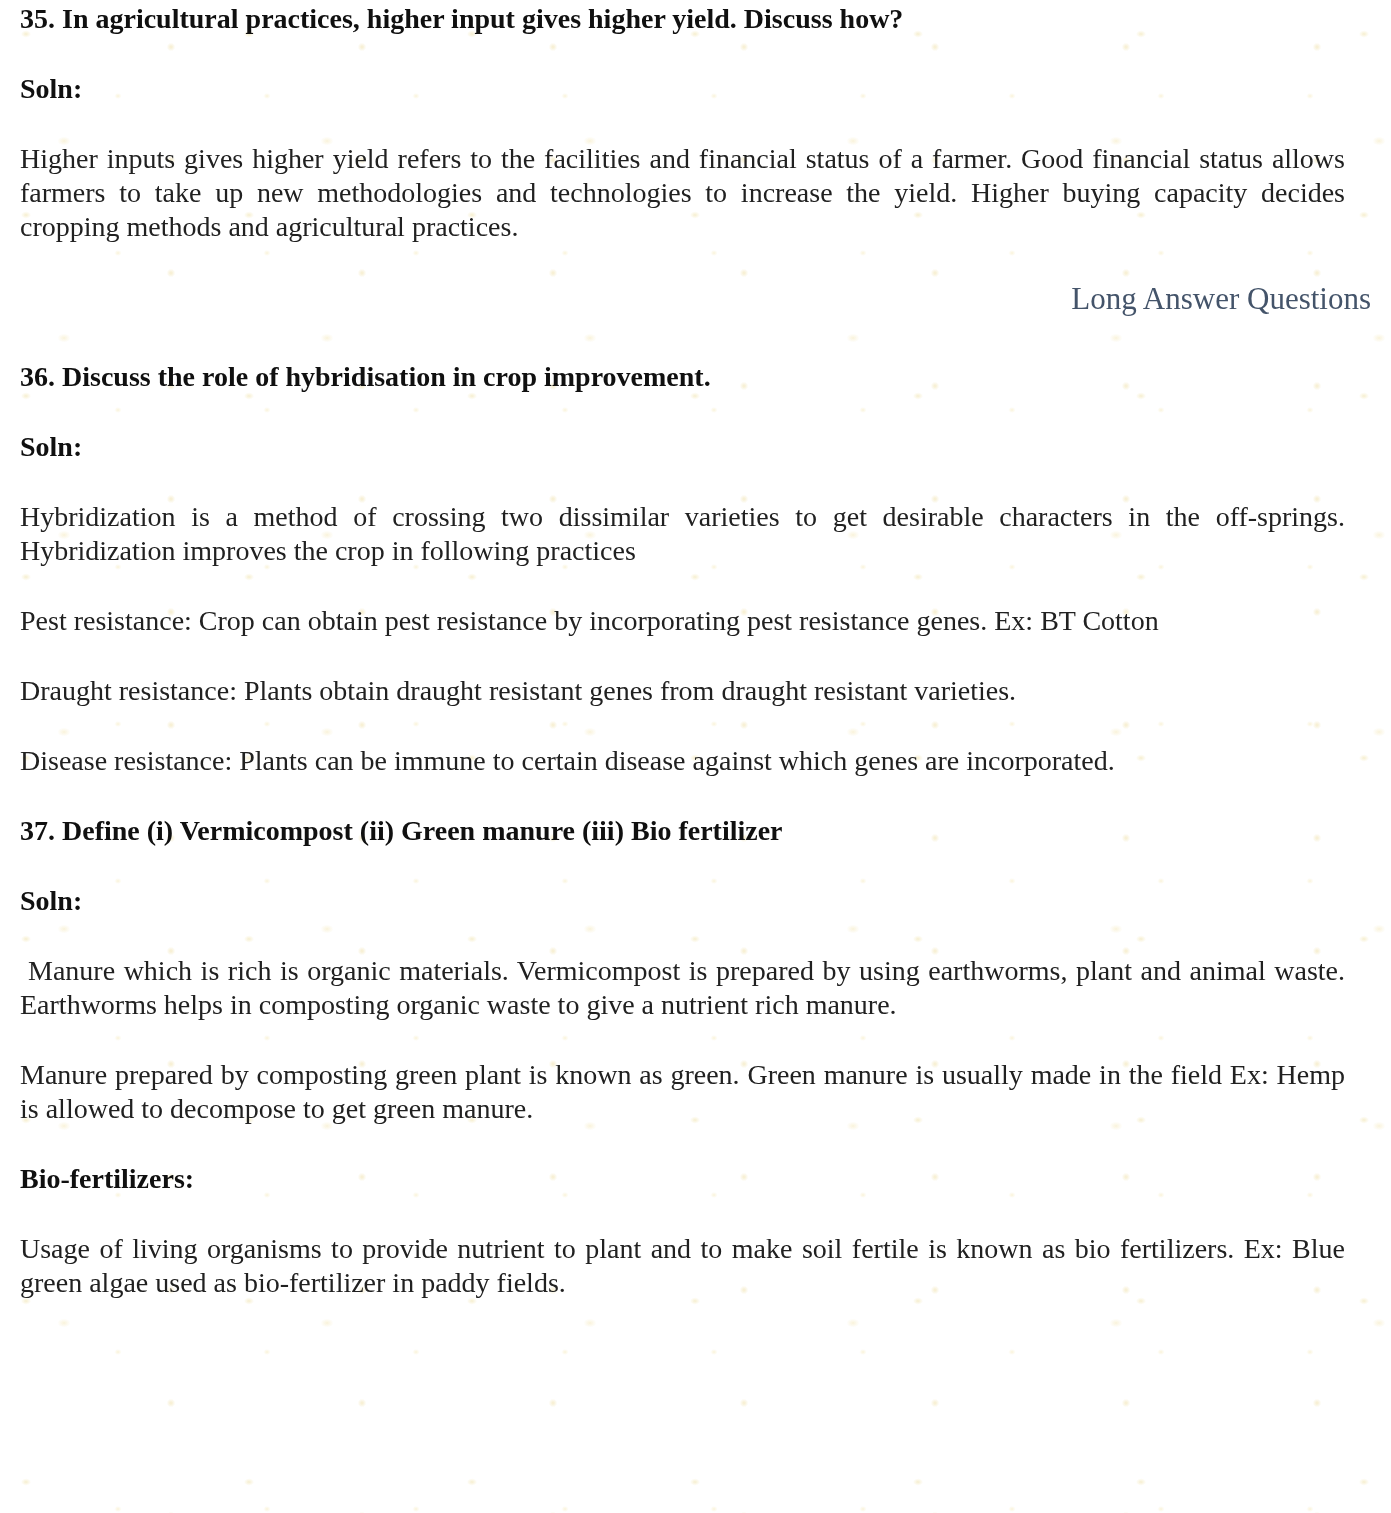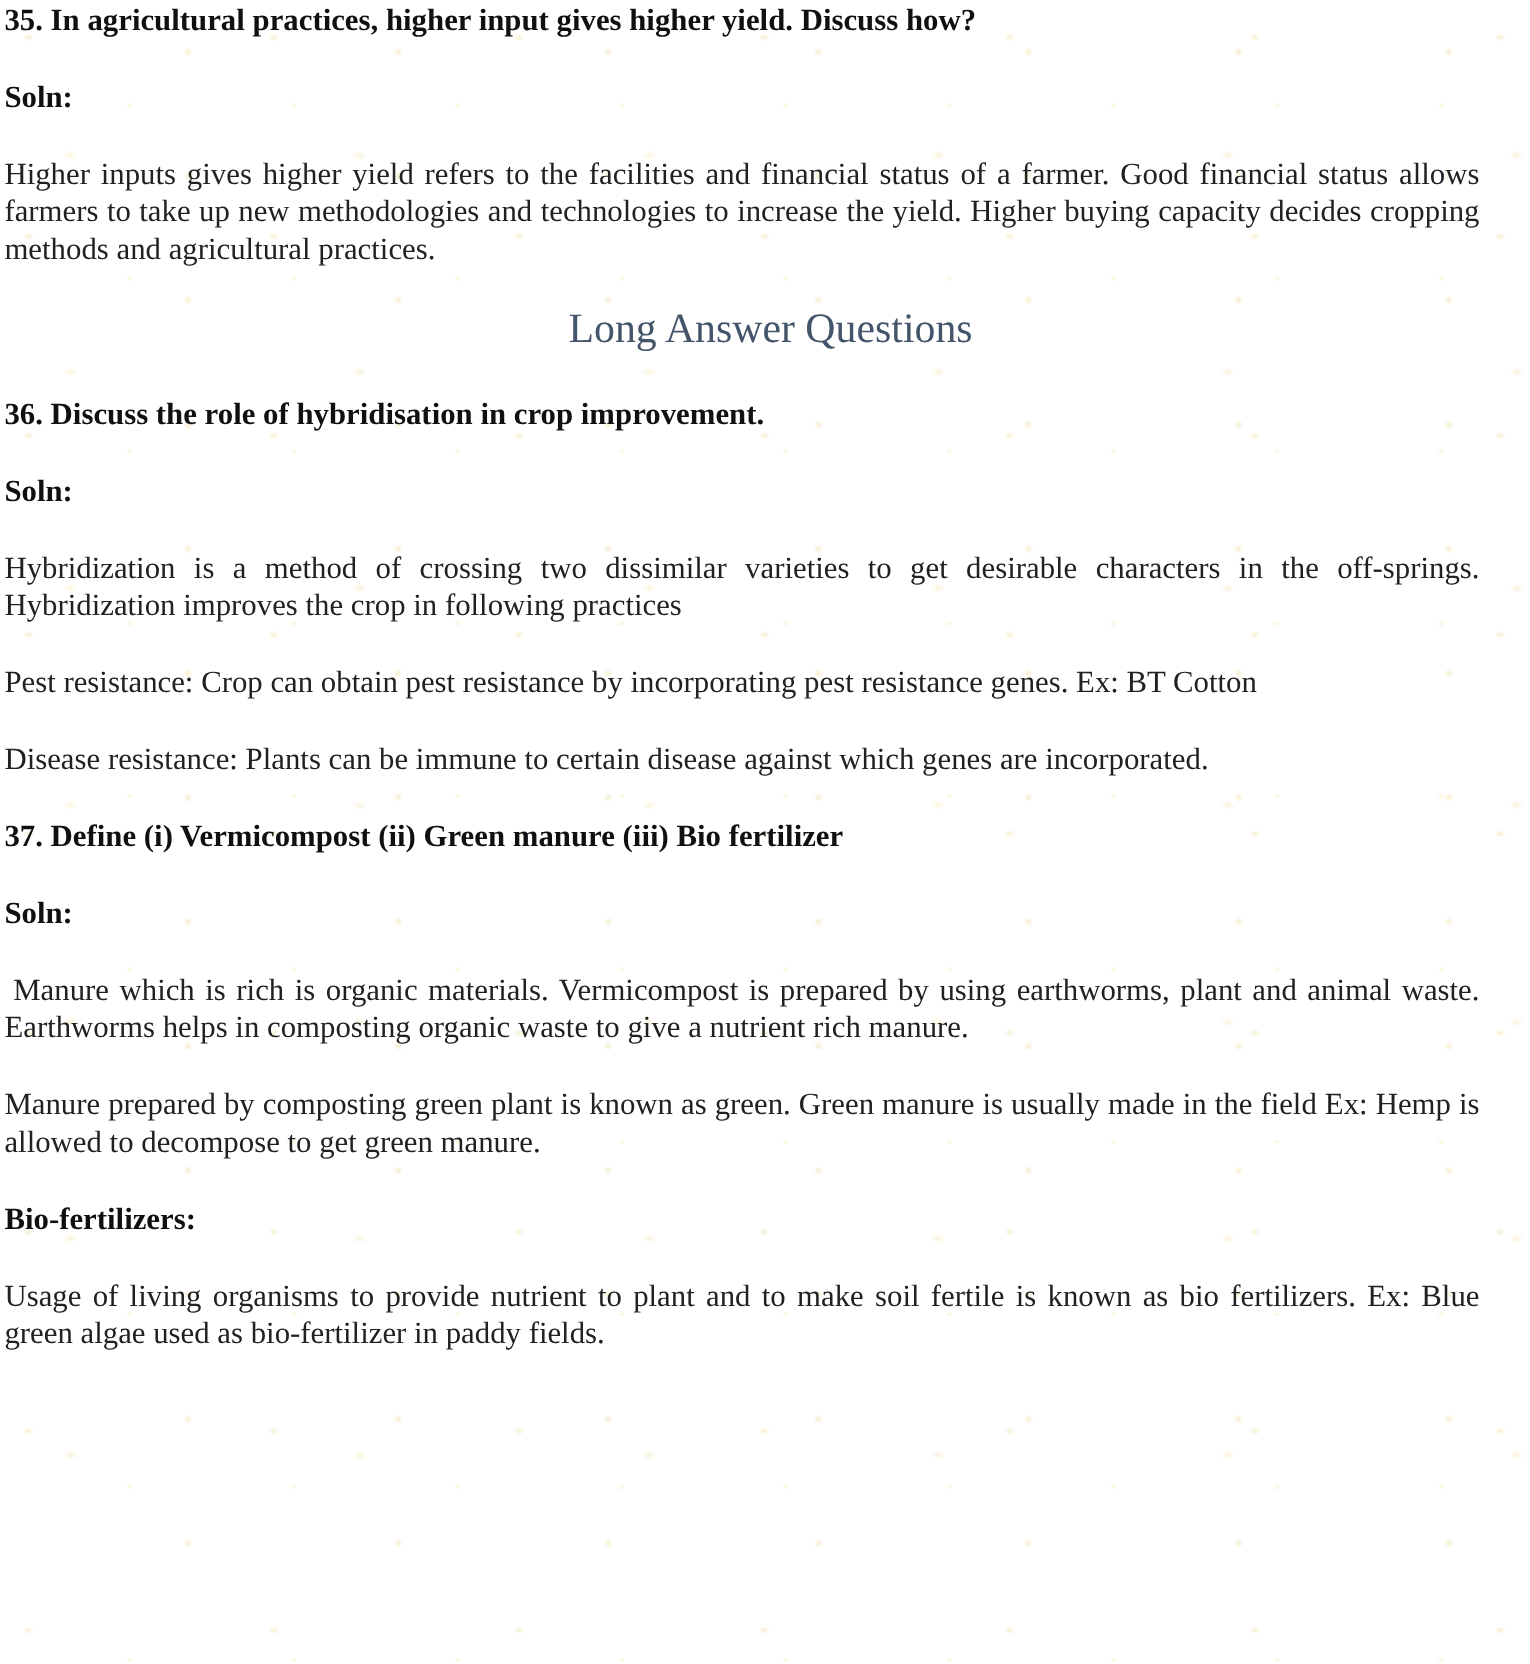--- a/index.html
+++ b/index.html
@@ -20,34 +20,34 @@
       radial-gradient(6px 6px at 171px 47px, rgba(244,234,196,0.85) 0%, rgba(244,234,196,0) 72%),
       radial-gradient(9px 6px at 64px 141px, rgba(248,240,210,0.8)  0%, rgba(248,240,210,0) 72%);
     background-size: 223px 181px, 149px 157px, 191px 113px, 263px 197px;
   }
   .doc {
     box-sizing: border-box;
     width: 1345px;
     padding: 2px 0 0 4px;
   }
   .para {
-    margin: 0 0 36px 0;
+    margin: 0 0 36px 16px;
     font-size: 28px;
     line-height: 34px;
     text-align: justify;
   }
   .bold {
     font-weight: bold;
     color: #101010;
   }
   .section-heading {
-    font-size: 38px;
+    font-size: 31px;
     line-height: 38px;
     font-weight: 400;
-    text-align: center;
+    text-align: right;
     color: #44546a;
     margin: 6px 0 42px 0;
     transform: translateX(26px);
   }
   .indent-space {
     text-indent: 8px;
   }
 </style>
 </head>
 <body>
@@ -64,20 +64,21 @@
 
   <p class="para bold">36. Discuss the role of hybridisation in crop improvement.</p>
 
   <p class="para bold">Soln:</p>
 
   <p class="para">Hybridization is a method of crossing two dissimilar varieties to get desirable characters in the off-springs. Hybridization improves the crop in following practices</p>
 
 
   <p class="para">Pest resistance: Crop can obtain pest resistance by incorporating pest resistance genes. Ex: BT Cotton</p>
 
+  <p class="para">Draught resistance: Plants obtain draught resistant genes from draught resistant varieties.</p>
 
   <p class="para">Disease resistance: Plants can be immune to certain disease against which genes are incorporated.</p>
 
   <p class="para bold">37. Define (i) Vermicompost (ii) Green manure (iii) Bio fertilizer</p>
 
   <p class="para bold">Soln:</p>
 
 
   <p class="para indent-space"> Manure which is rich is organic materials. Vermicompost is prepared by using earthworms, plant and animal waste. Earthworms helps in composting organic waste to give a nutrient rich manure.</p>
 

